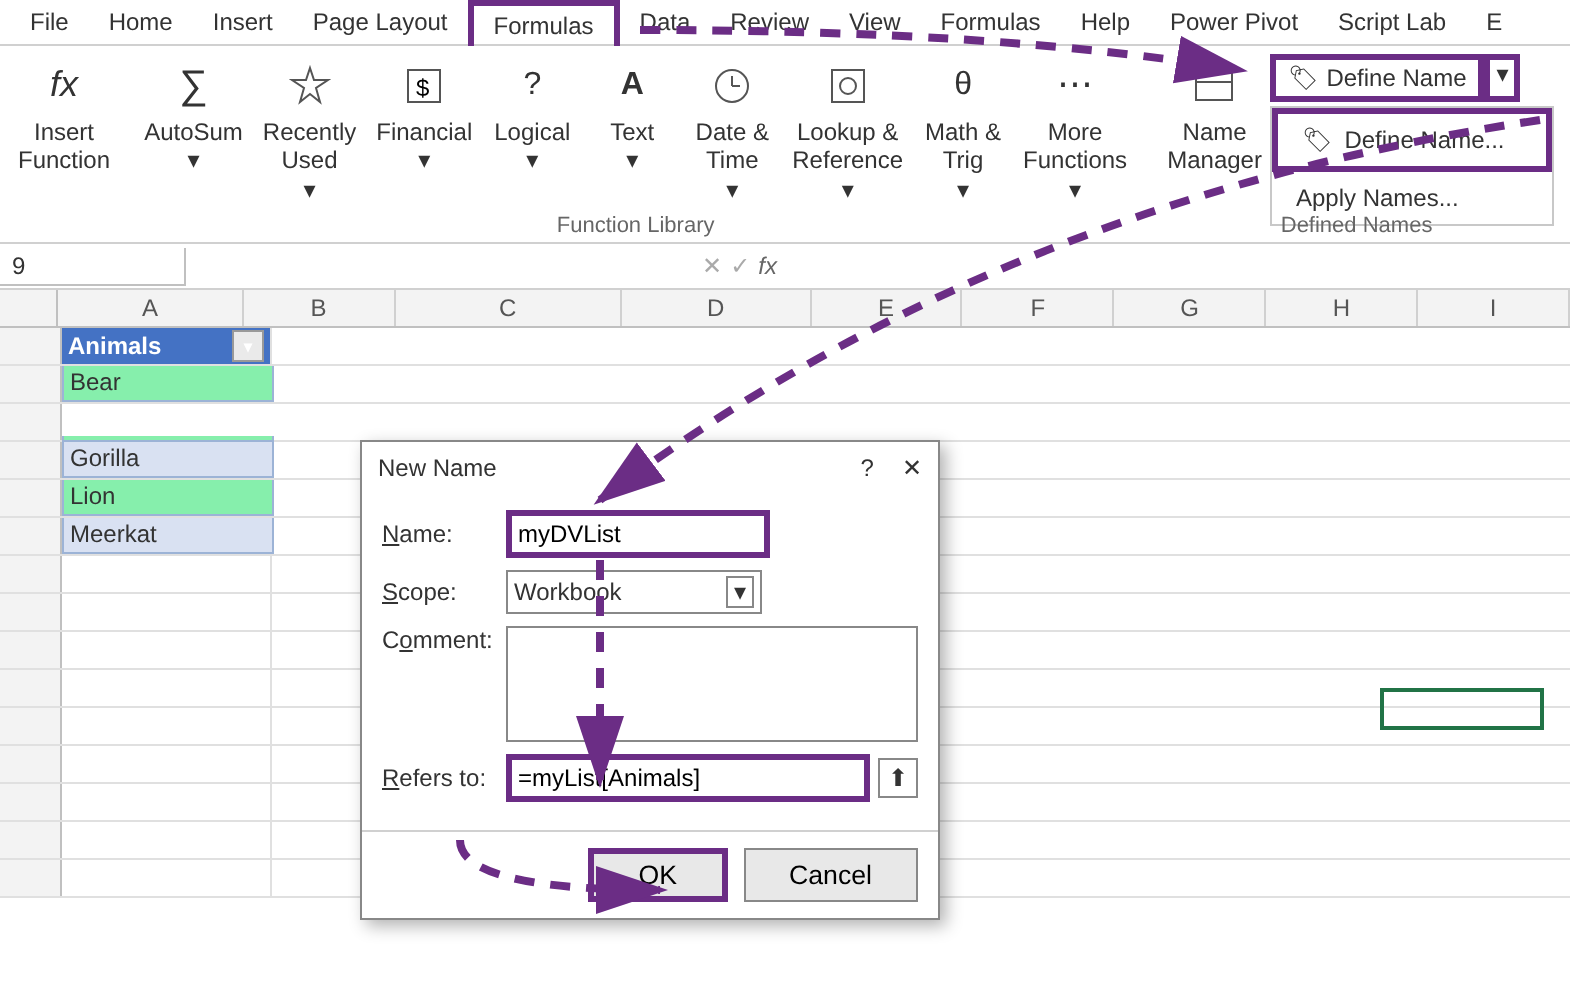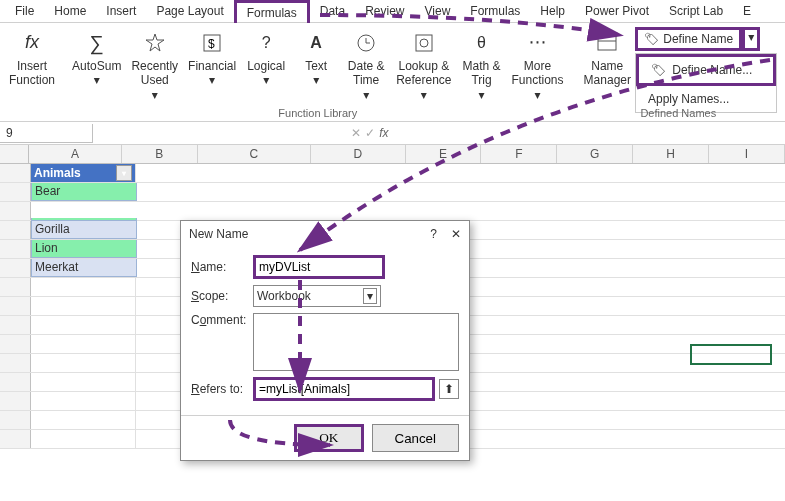--- a/index.html
+++ b/index.html
@@ -238,21 +238,20 @@
   border-top: 1px solid #d0d0d0;
 }
 .dialog-buttons button {
   padding: 3px 22px;
   border: 1px solid #888;
   background: #e8e8e8;
   cursor: pointer;
 }
 .dialog-buttons button.ok-hl {
   border: 3px solid #6b2d85;
-  font-family: Liberation Serif, serif;
 }
 .select-box {
   display: flex;
   justify-content: space-between;
   align-items: center;
   width: 120px !important;
   flex: none !important;
 }
 .refers-row input {
   flex: 1;

